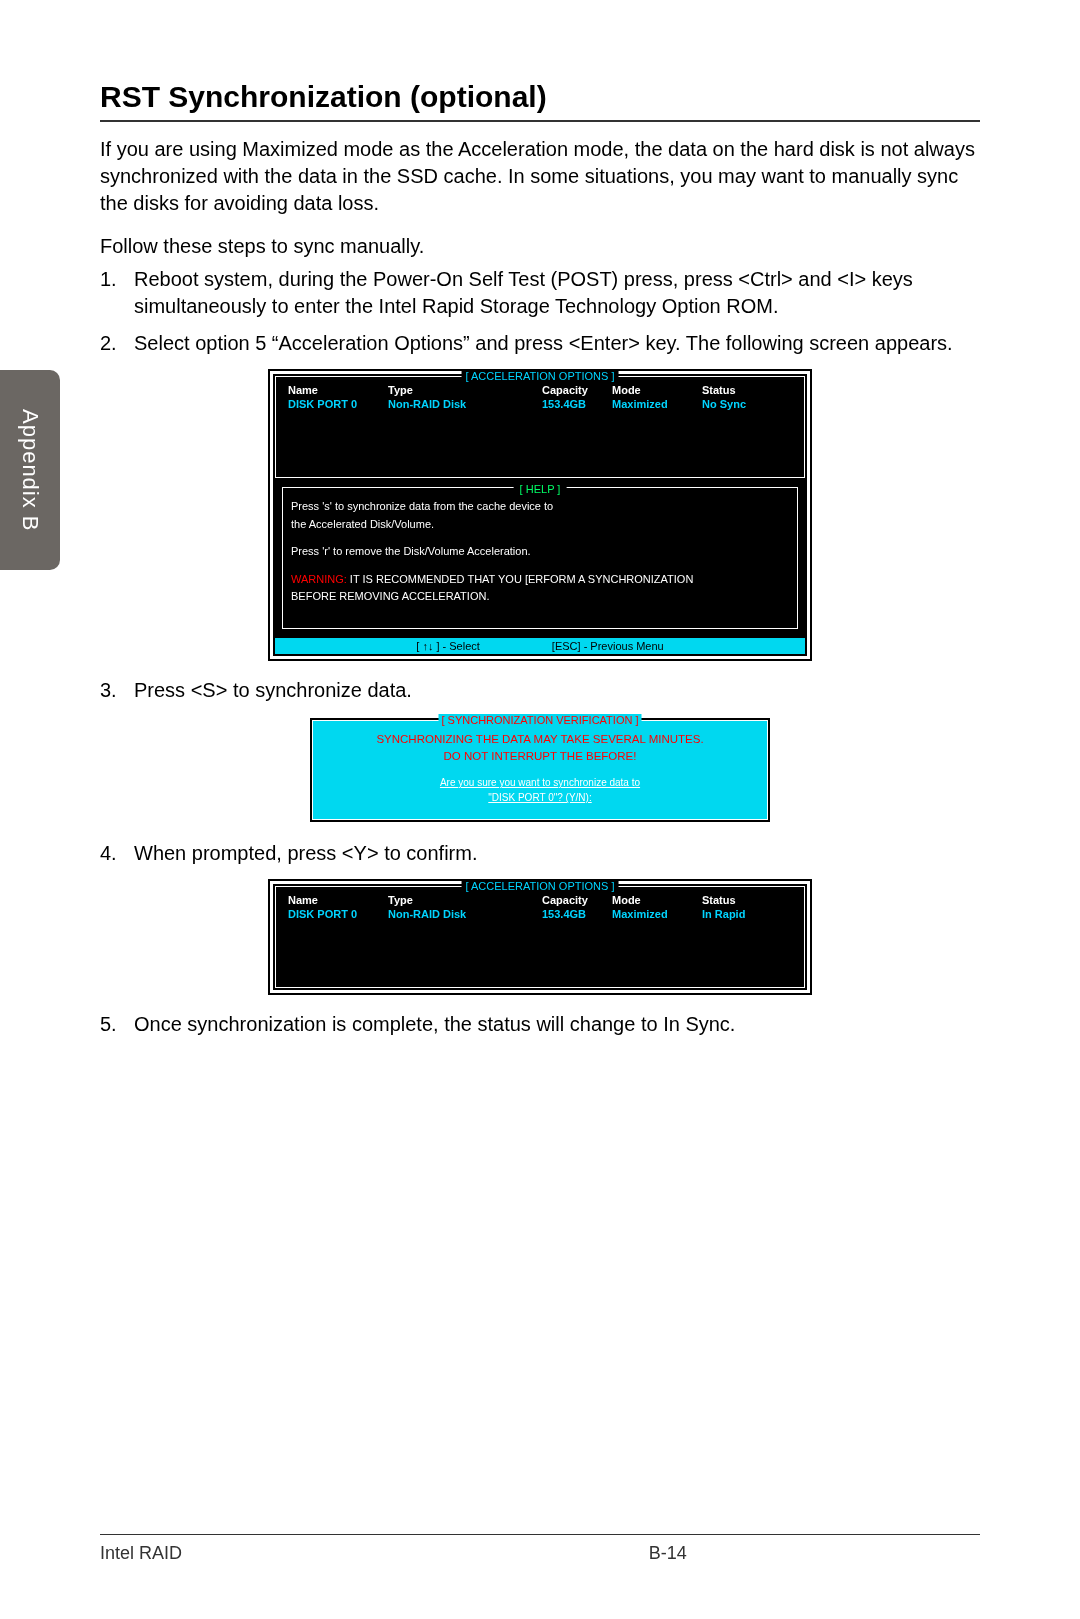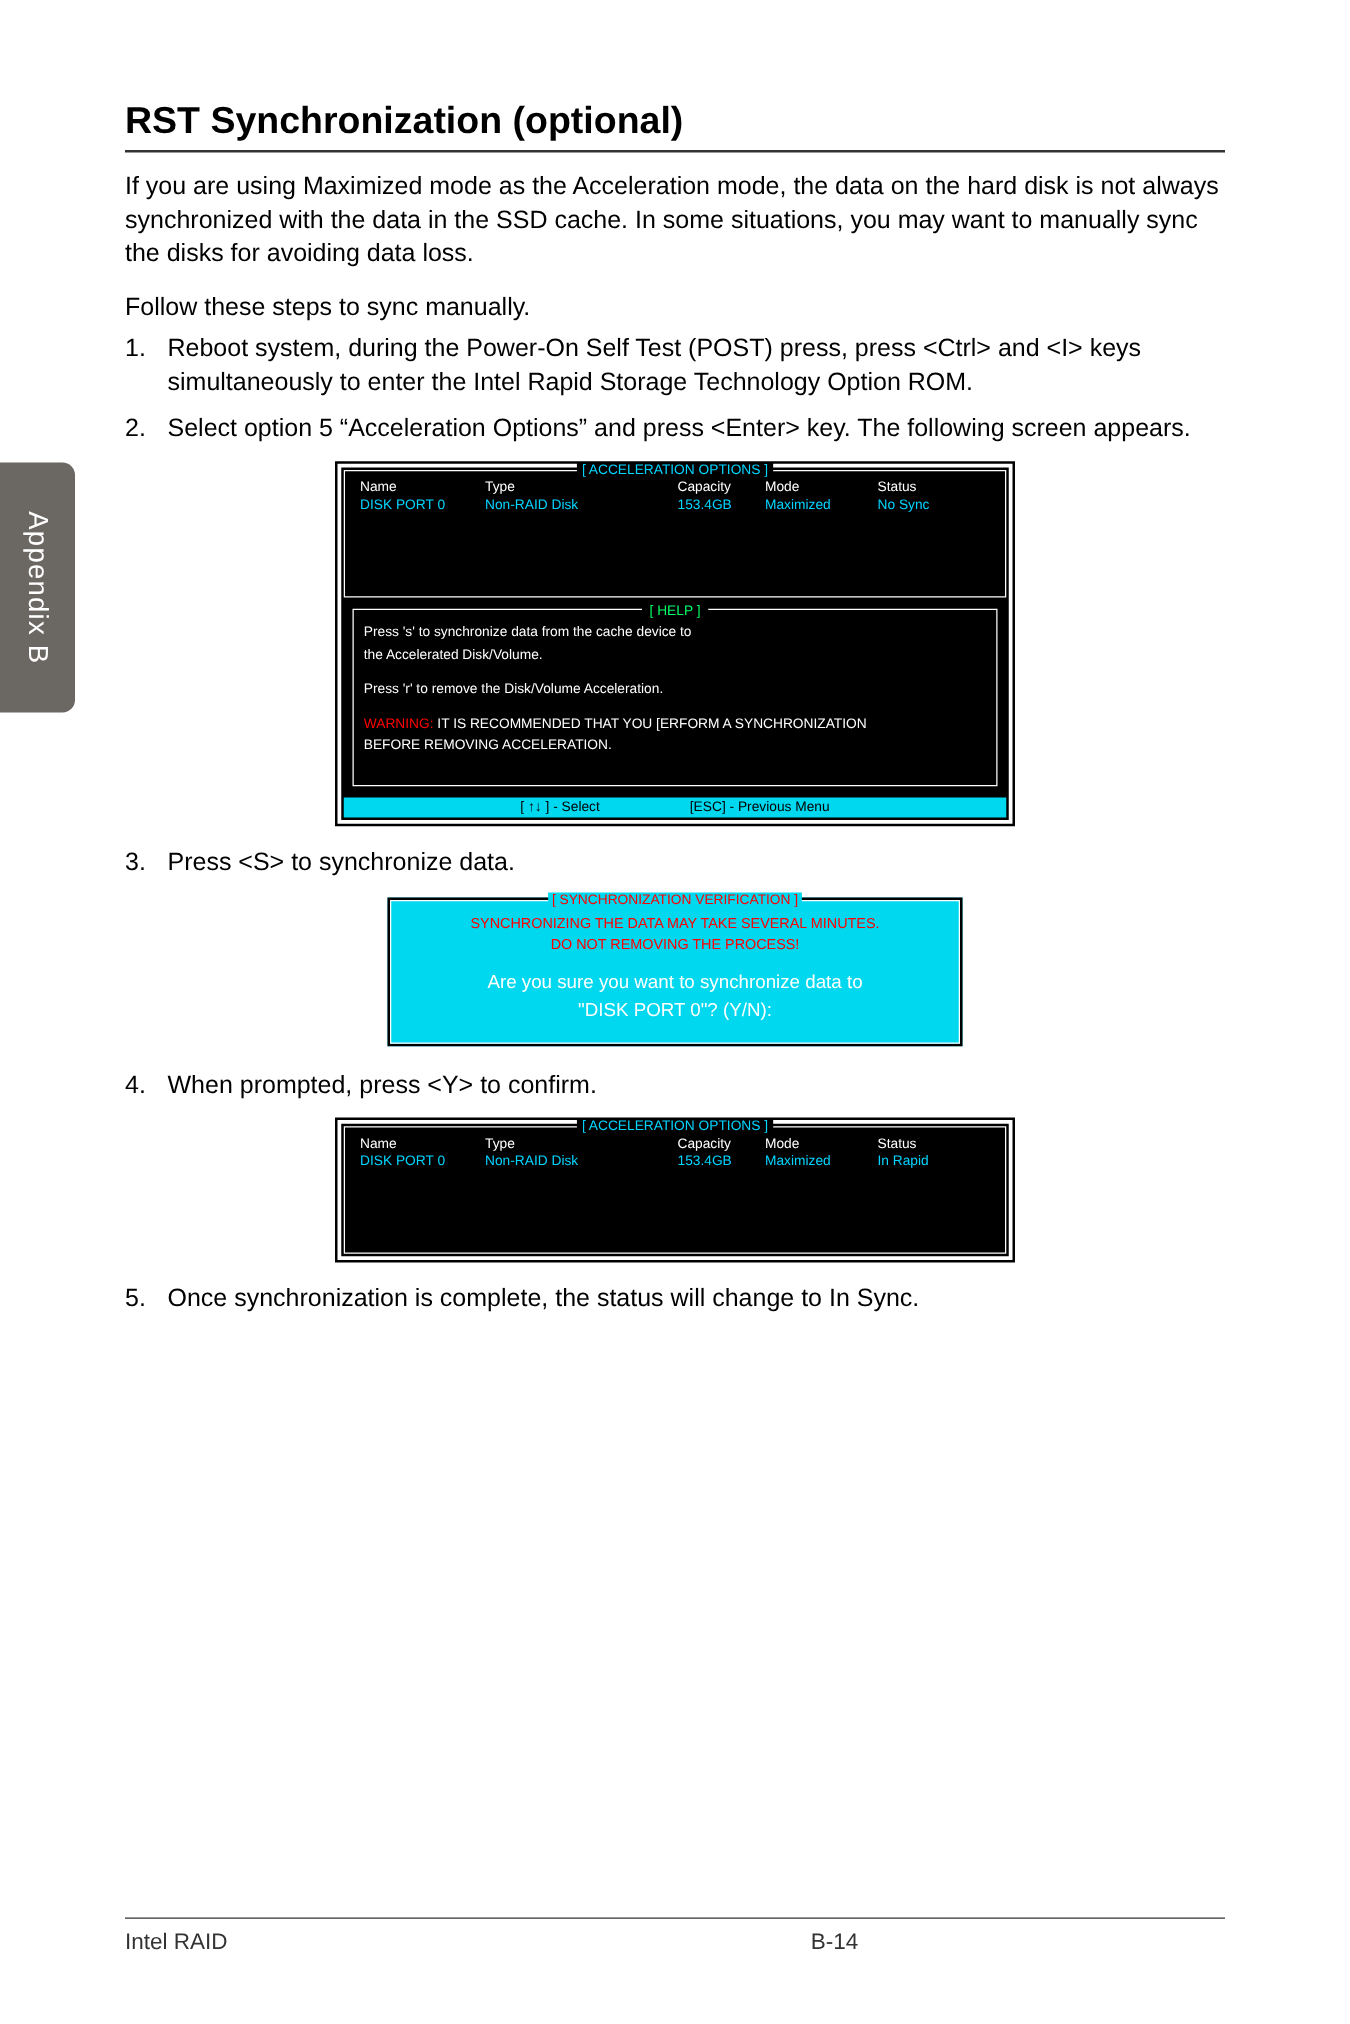--- a/index.html
+++ b/index.html
@@ -87,21 +87,21 @@
     top: -7px;
     left: 50%;
     transform: translateX(-50%);
     background: #000;
     padding: 0 4px;
     color: #00d4ff;
     font-size: 11px;
     white-space: nowrap;
   }
   .bios-row { display: flex; }
-  .bios-row > div { padding: 1px 4px; }
+  .bios-row > div { padding: 1px 4px; font-weight: bold; }
   .c-name { width: 100px; }
   .c-type { width: 110px; }
   .c-cap  { width: 70px; margin-left: 44px; }
   .c-mode { width: 90px; }
   .c-stat { width: 80px; }
   .hdr { color: #fff; font-size: 11px; }
   .val { color: #00d4ff; font-size: 11px; }
   .help-box {
     border: 1px solid #fff;
     margin: 9px;
@@ -149,21 +149,21 @@
     position: relative;
   }
   .sync-title {
     position:absolute;
     top:-7px; left:50%; transform:translateX(-50%);
     background:#00d8f0; color:#ff0000;
     font-size:11px; padding:0 3px;
     white-space:nowrap;
   }
   .sync-red { color:#ff0000; font-size:11.5px; line-height:1.5;}
-  .sync-white { color:#fff; font-size:15px; line-height:1.5; margin-top:10px;}
+  .sync-white { color:#fff; font-size:10px; line-height:1.5; margin-top:10px;text-decoration:underline;}
 
   .page-footer {
     position: absolute;
     bottom: 55px;
     left: 100px;
     right: 100px;
     border-top: 1px solid #333;
     padding-top: 8px;
     display: flex;
     font-size: 18px;
@@ -242,21 +242,21 @@
     <li>
       <span class="num">3.</span>
       <span class="txt">Press &lt;S&gt; to synchronize data.</span>
     </li>
   </ol>
 
   <div class="sync-box">
     <div class="sync-inner">
       <div class="sync-title">[ SYNCHRONIZATION VERIFICATION ]</div>
       <div class="sync-red">SYNCHRONIZING THE DATA MAY TAKE SEVERAL MINUTES.</div>
-      <div class="sync-red">DO NOT REMOVING THE PROCESS!</div>
+      <div class="sync-red">DO NOT INTERRUPT THE BEFORE!</div>
       <div class="sync-white">Are you sure you want to synchronize data to</div>
       <div class="sync-white" style="margin-top:0">"DISK PORT 0"? (Y/N):</div>
     </div>
   </div>
 
   <ol class="steps">
     <li>
       <span class="num">4.</span>
       <span class="txt">When prompted, press &lt;Y&gt; to confirm.</span>
     </li>

